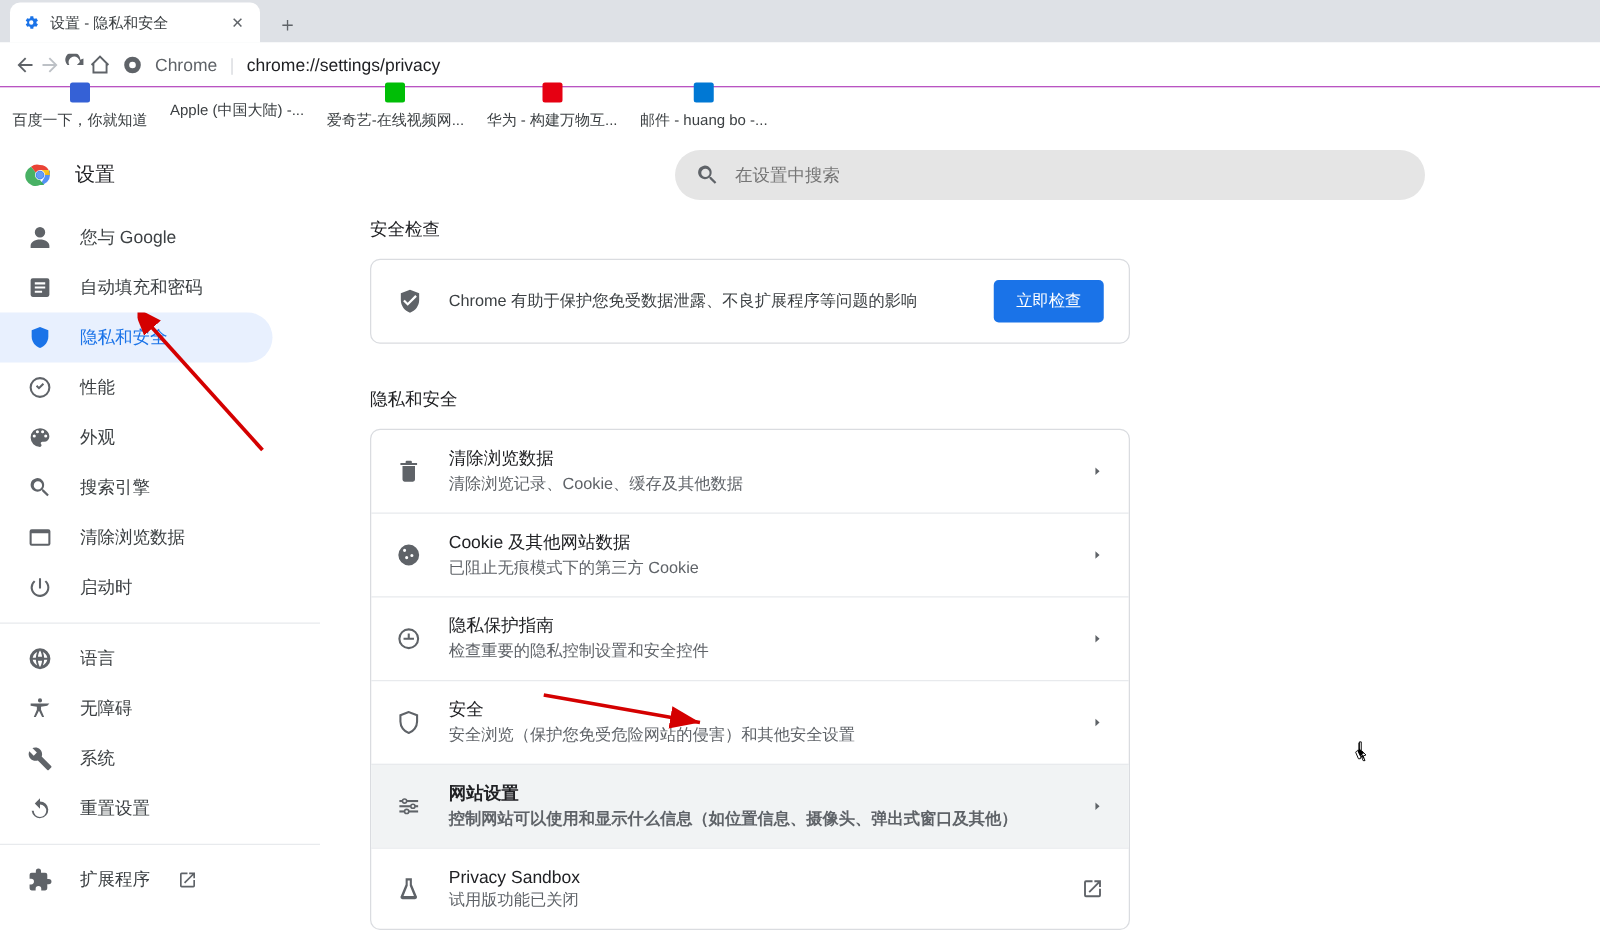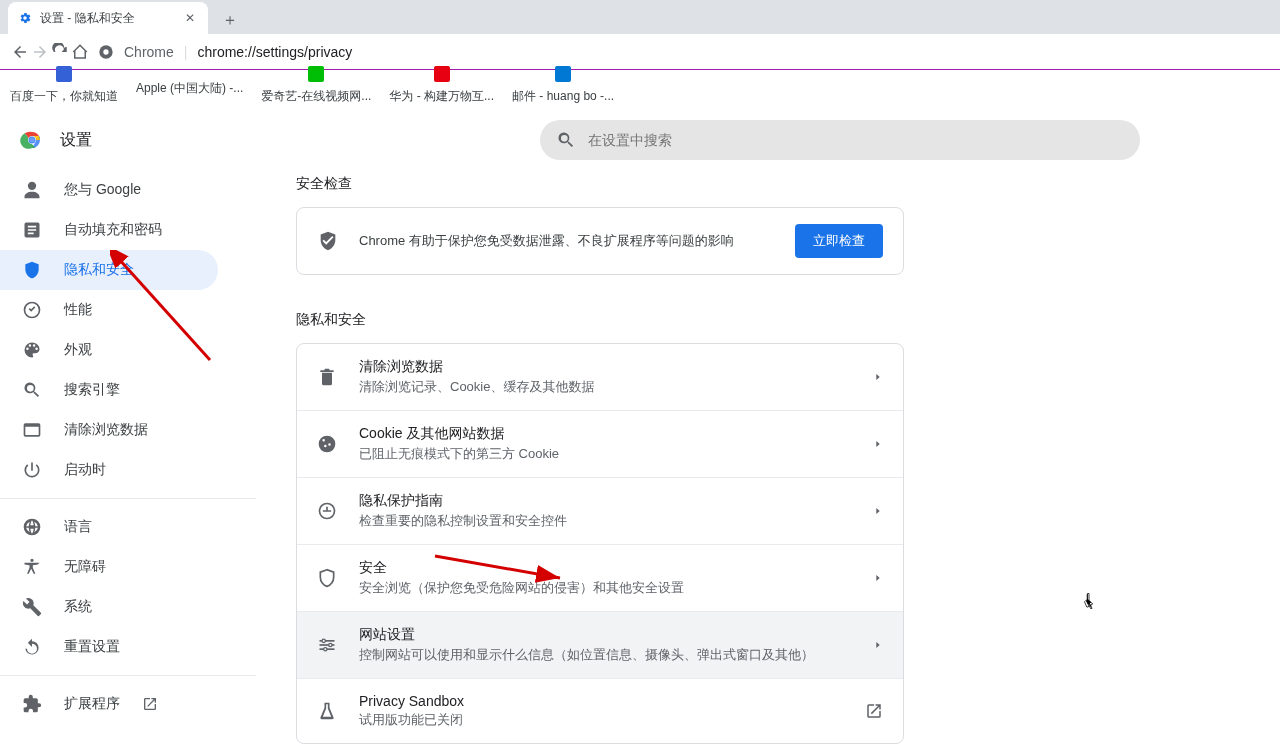--- a/index.html
+++ b/index.html
@@ -45,21 +45,21 @@
 
 .main { flex: 1; padding-top: 75px; padding-left: 40px; }
 .section-title { font-size: 14px; color: #202124; margin-bottom: 14px; }
 .card { background: #fff; border: 1px solid #dadce0; border-radius: 8px; width: 608px; margin-bottom: 36px; }
 .safety-card { display: flex; align-items: center; padding: 16px 20px; gap: 20px; }
 .safety-text { font-size: 13px; color: #3c4043; flex: 1; }
 .check-btn { background: #1a73e8; color: #fff; border: none; border-radius: 4px; padding: 8px 18px; font-size: 13px; cursor: pointer; }
 
 .list-item { display: flex; align-items: center; padding: 14px 20px; gap: 22px; cursor: pointer; border-top: 1px solid #e8eaed; }
 .list-item:first-child { border-top: none; }
-.list-item.hover { background: #f1f3f4; }
+.list-item.hover { background: #f1f3f4; font-weight: bold; }
 .list-icon { width: 20px; height: 20px; color: #5f6368; display: flex; align-items: center; justify-content: center; }
 .list-body { flex: 1; }
 .list-title { font-size: 14px; color: #202124; margin-bottom: 2px; }
 .list-sub { font-size: 13px; color: #5f6368; }
 .chevron { color: #5f6368; }
 
 
 .arrow { position: absolute; pointer-events: none; }
 
 .cursor-ptr { position: absolute; width: 18px; height: 22px; }

